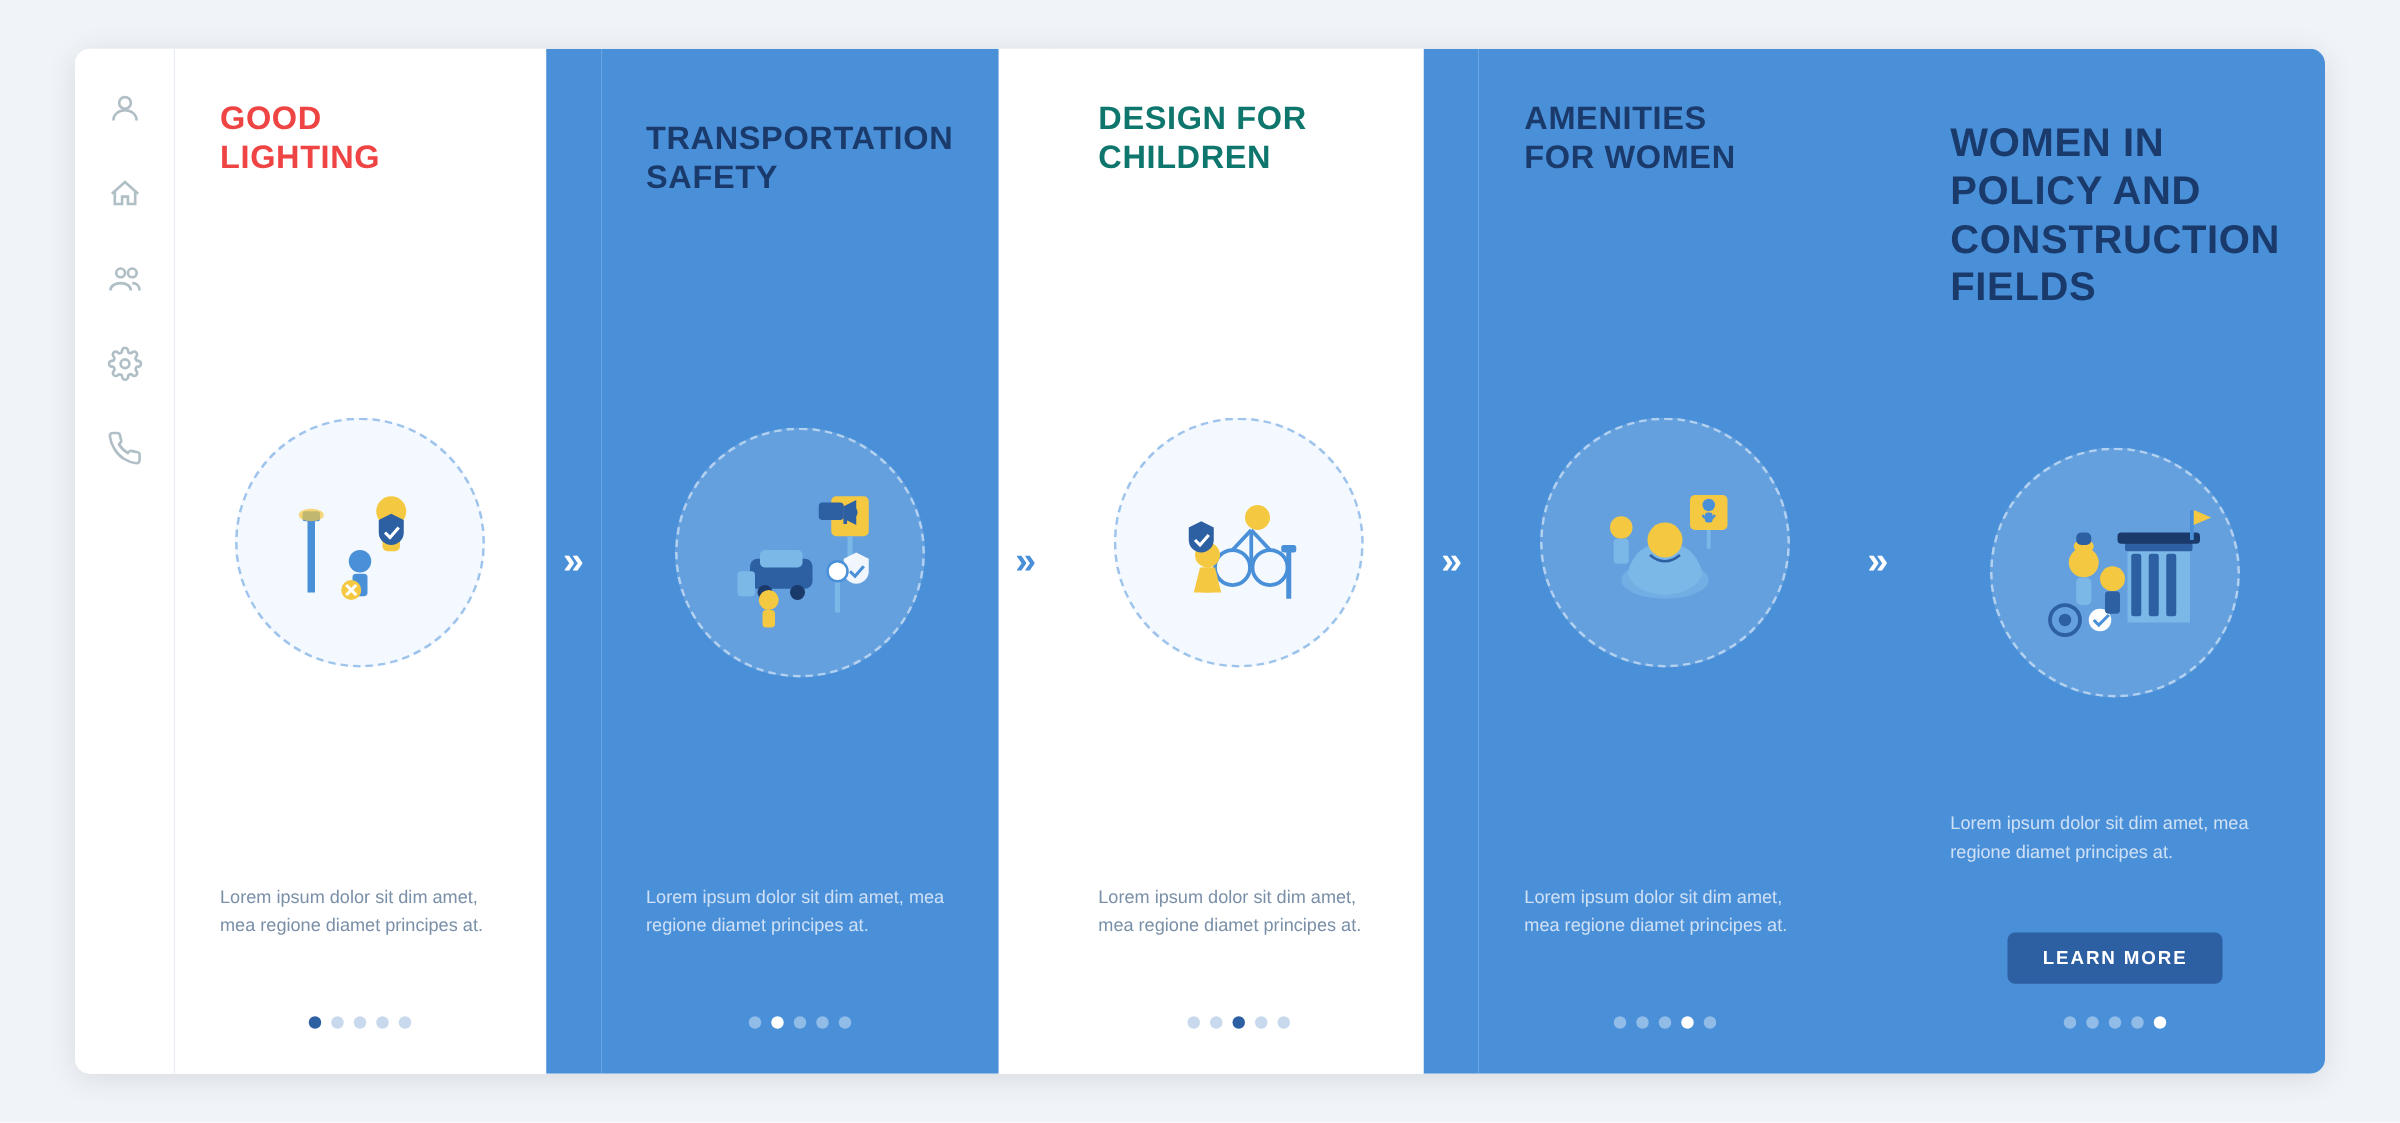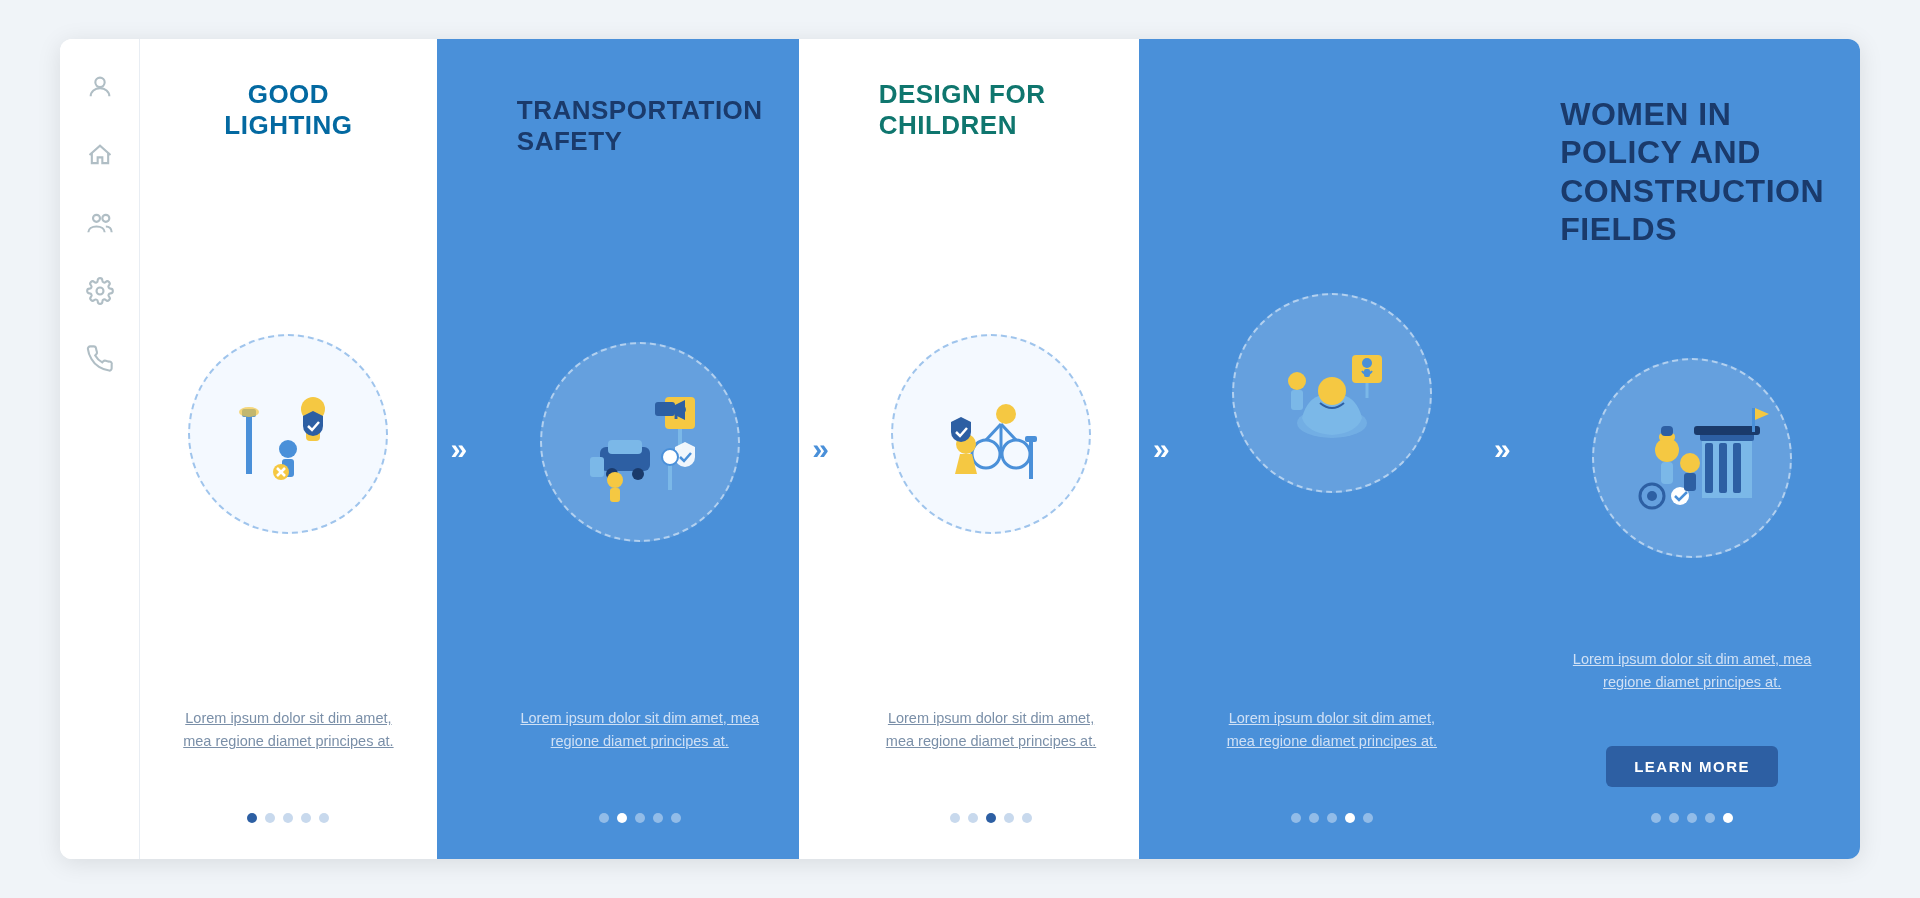--- a/index.html
+++ b/index.html
@@ -145,25 +145,23 @@
     
     .illus-svg {
       width: 160px;
       height: 160px;
     }
 
     
     .card-desc {
       font-size: 14.5px;
       color: #7a8fa8;
-      text-align: center;
       line-height: 1.6;
       margin-bottom: 18px;
       min-height: 80px;
-      text-decoration: underline;
     }
 
     .card.blue-bg .card-desc {
       color: #cfe0f5;
     }
 
     
     .card-dots {
       display: flex;
       flex-direction: row;
@@ -246,21 +244,21 @@
     <div class="sidebar-icon">
       <svg viewBox="0 0 24 24">
           <path d="M22 16.92v3a2 2 0 0 1-2.18 2 19.79 19.79 0 0 1-8.63-3.07A19.5 19.5 0 0 1 4.69 12 19.79 19.79 0 0 1 1.61 3.41 2 2 0 0 1 3.6 1.22h3a2 2 0 0 1 2 1.72c.127.96.361 1.903.7 2.81a2 2 0 0 1-.45 2.11L7.91 8.91a16 16 0 0 0 6 6l.91-.91a2 2 0 0 1 2.11-.45c.907.339 1.85.573 2.81.7A2 2 0 0 1 22 16.92z"></path>
         </svg>
     </div>
   </div>
 
   <div class="cards-container">
 
     <div class="card card-1" style="background:#ffffff; border-radius:0;">
-      <div class="card-title" style="color:#0369a1; white-space:pre-line;text-align:center;">GOOD
+      <div class="card-title" style="color:#ef4444; white-space:pre-line;">GOOD
 LIGHTING</div>
       <div class="card-illustration">
         <div class="dashed-circle">
 
           <svg class="illus-svg" viewBox="0 0 160 160">
 
             <rect x="38" y="60" width="6" height="60" fill="#4a90d9"></rect>
             <rect x="34" y="55" width="14" height="8" rx="2" fill="#4a90d9"></rect>
             <ellipse cx="41" cy="58" rx="10" ry="5" fill="#f5c842" opacity="0.7"></ellipse>
 
@@ -369,20 +367,22 @@
         <div class="dot"></div>
         <div class="dot active" style="background:#2d5fa3;"></div>
         <div class="dot"></div>
         <div class="dot"></div>
       </div>
     </div>
 
     <div class="chevron-sep" style="background:#4a90d9; color:white; font-size:30px;">»</div>
 
     <div class="card card-4" style="background:#4a90d9;">
+      <div class="card-title" style="color:#1a3a6b; white-space:pre-line;">AMENITIES
+FOR WOMEN</div>
       <div class="card-illustration">
         <div class="dashed-circle" style="border-color:rgba(255,255,255,0.5); background:rgba(255,255,255,0.15);">
           <svg class="illus-svg" viewBox="0 0 160 160">
 
             <ellipse cx="80" cy="110" rx="35" ry="15" fill="#7bb8e8" opacity="0.6"></ellipse>
 
             <path d="M50 105 Q55 85 70 82 L90 82 Q105 85 110 105 Q105 120 80 122 Q55 120 50 105z" fill="#7bb8e8"></path>
 
             <circle cx="80" cy="78" r="14" fill="#f5c842"></circle>
             <path d="M68 90 Q80 100 92 90" fill="none" stroke="#2d5fa3" stroke-width="2"></path>

